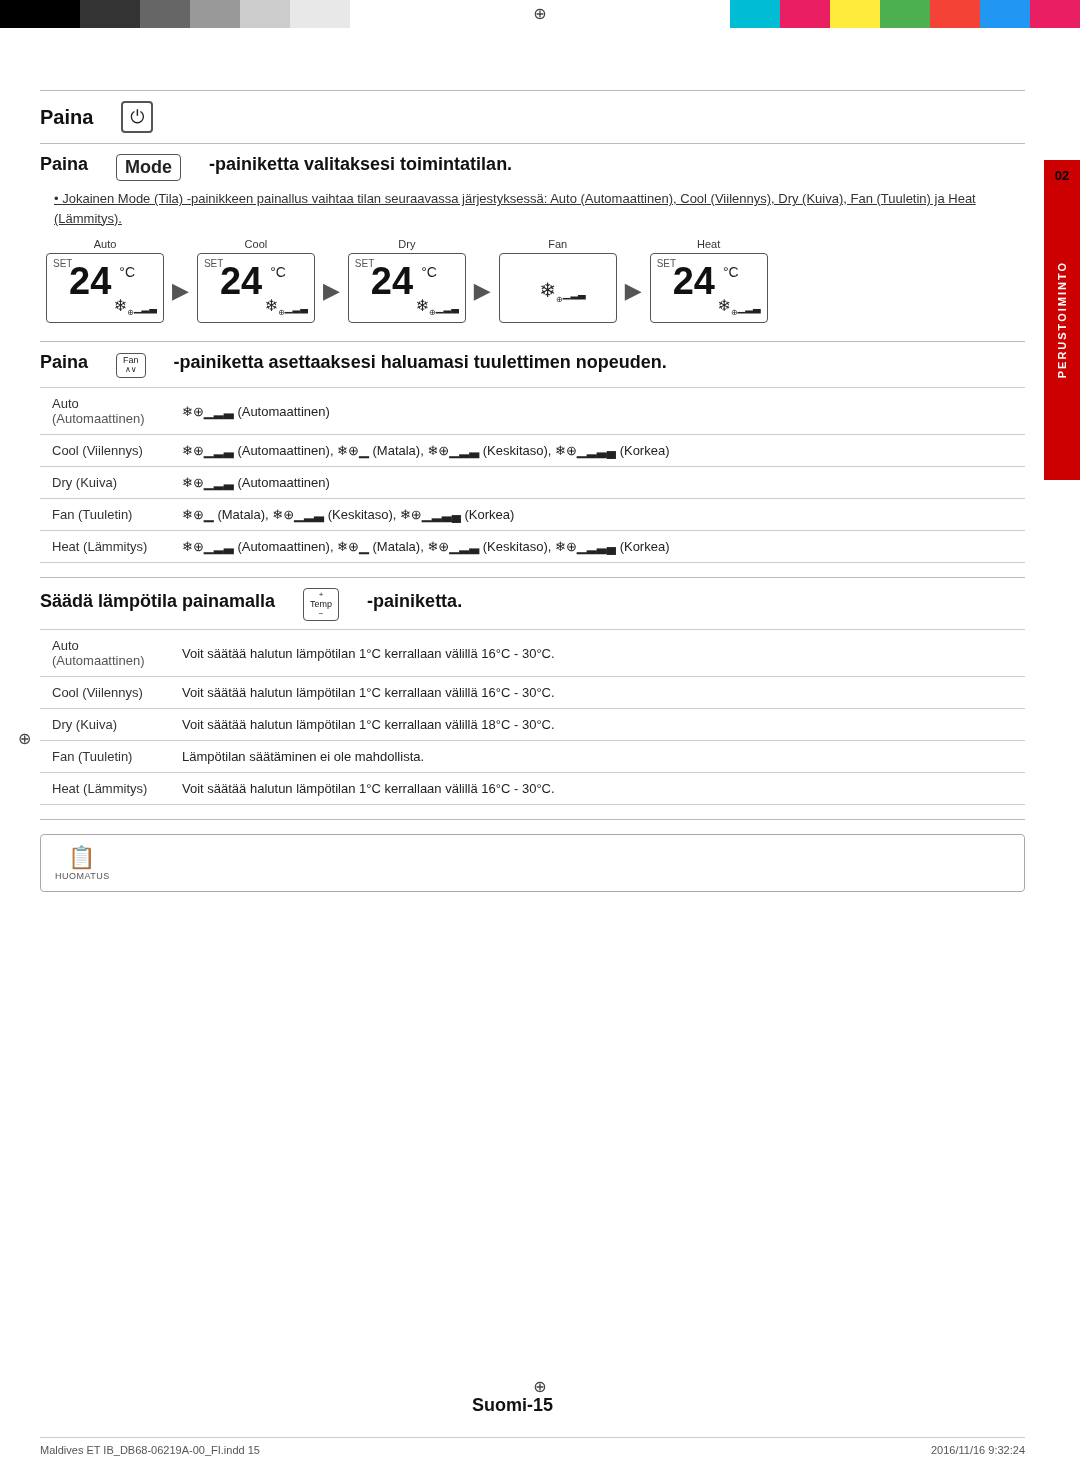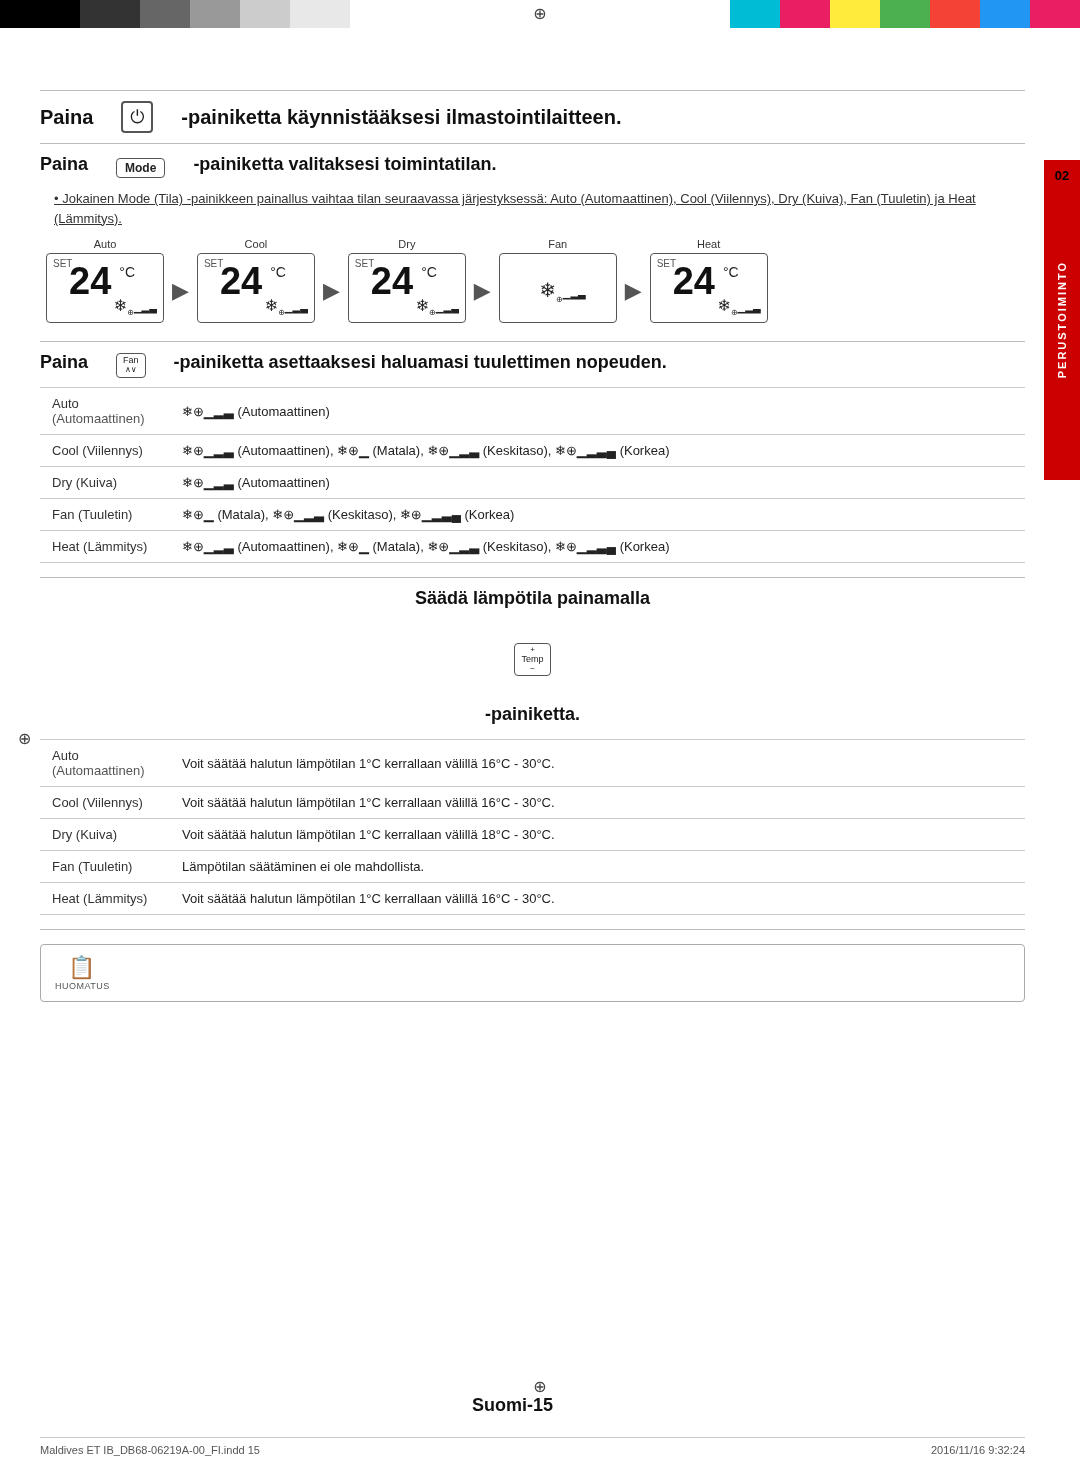--- a/index.html
+++ b/index.html
@@ -99,21 +99,21 @@
       font-size: 18px;
     }
 
     .mode-btn {
       display: inline-flex;
       align-items: center;
       justify-content: center;
       padding: 2px 8px;
       border: 1.5px solid #555;
       border-radius: 4px;
-      font-size: 12px;
+      font-size: 18px;
       font-weight: bold;
     }
 
     .fan-btn {
       display: inline-flex;
       align-items: center;
       justify-content: center;
       padding: 2px 6px;
       border: 1.5px solid #555;
       border-radius: 4px;
@@ -395,21 +395,20 @@
   <span class="side-tab-num">02</span>
   <span class="side-tab-text">PERUSTOIMINTO</span>
 </div>
 
 <div class="main-content">
 
   <hr class="section-line">
   <div class="section-header">
     <span class="section-title">Paina</span>
     <span class="power-icon">⏻</span>
-    <span class="section-title">-painiketta käynnistääksesi ilmastointilaitteen.</span>
   </div>
   <hr class="section-line">
 
   <div class="section-header" style="margin-top:10px;">
     <span class="subtitle">Paina</span>
     <span class="mode-btn">Mode</span>
     <span class="subtitle">-painiketta valitaksesi toimintatilan.</span>
   </div>
 
   <p class="bullet-text">
@@ -506,21 +505,21 @@
         </tr>
         <tr>
           <td style="white-space: nowrap;">Heat (Lämmitys)</td>
           <td>❄⊕▁▂▃ (Automaattinen), ❄⊕▁ (Matala), ❄⊕▁▂▃ (Keskitaso), ❄⊕▁▂▃▄ (Korkea)</td>
         </tr>
       </tbody>
   </table>
 
   <hr class="section-line">
 
-  <div class="section-header" style="margin-top:10px;flex-direction:column;">
+  <div class="section-header" style="margin-top:10px;">
     <span class="subtitle">Säädä lämpötila painamalla</span>
     <span class="temp-btn">
       <span style="font-size:8px">+</span>
       <span style="font-size:9px">Temp</span>
       <span style="font-size:8px">−</span>
     </span>
     <span class="subtitle">-painiketta.</span>
   </div>
 
   <table class="temp-table">

